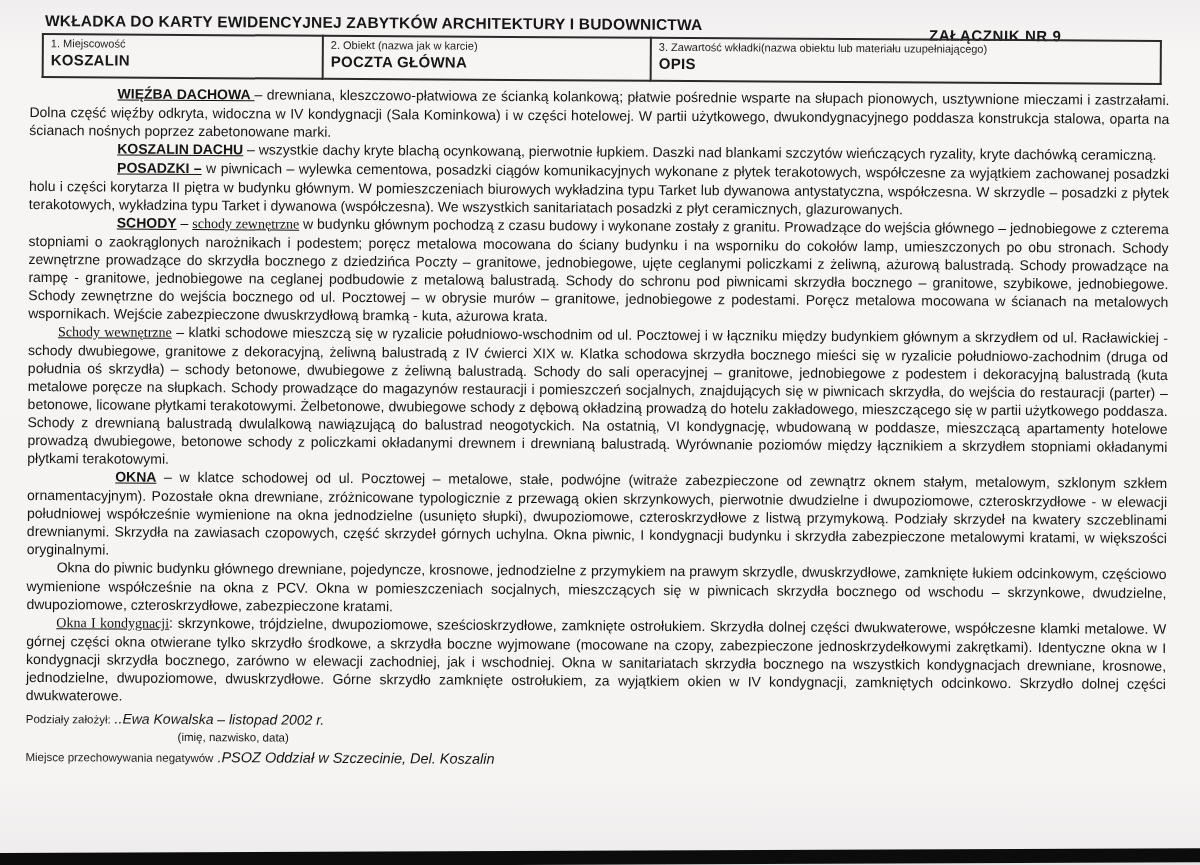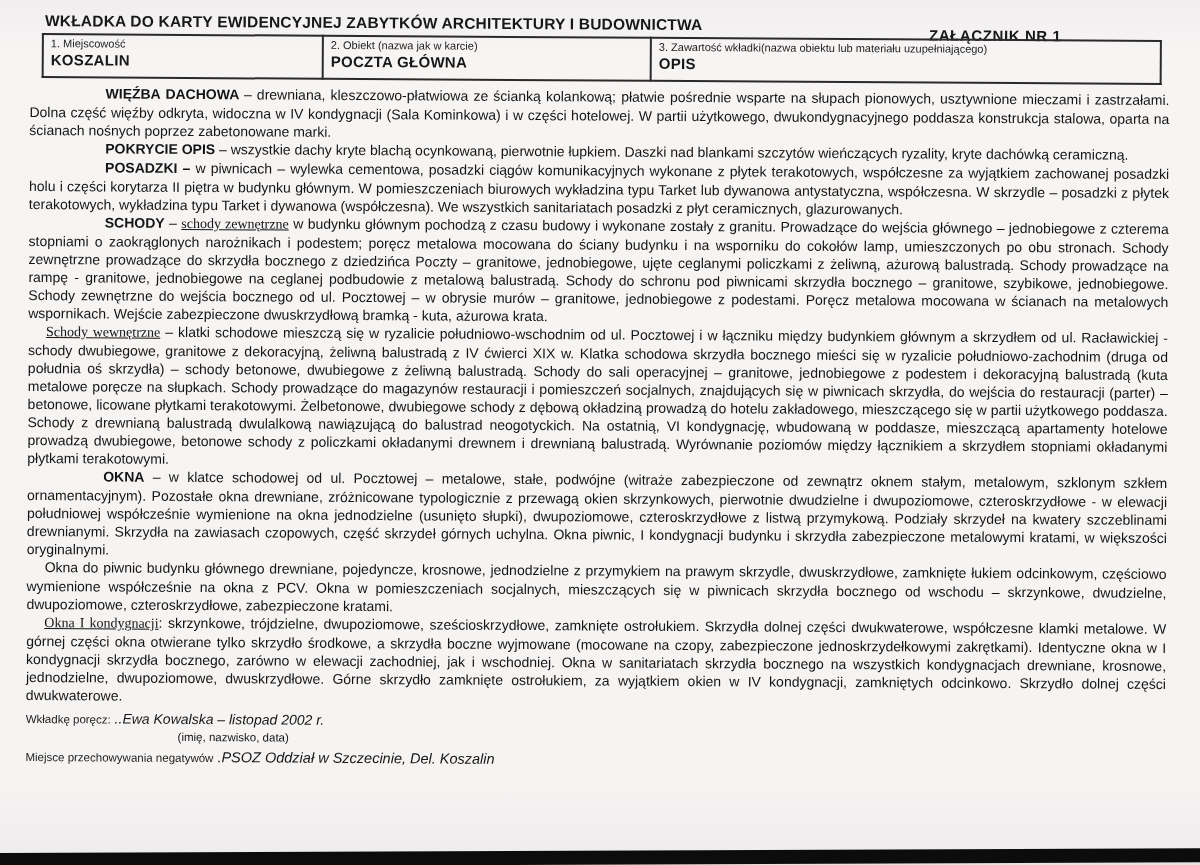--- a/index.html
+++ b/index.html
@@ -33,41 +33,41 @@
   }
   .cell-label{font-size:11px;color:#222;display:block;line-height:13px;}
   .cell-value{font-size:15px;font-weight:bold;display:block;margin-top:1px;letter-spacing:.3px;}
   .doc-body{
     position:absolute;left:30px;top:84px;width:1140px;
     font-size:14px;line-height:18px;text-align:justify;color:#141414;
   }
   .para{margin:0;padding:0;}
   .p-lg{text-indent:76px;}
   .p-sm{text-indent:18px;}
-  .hd{font-weight:bold;}
+  .hd{font-weight:bold;text-decoration:underline;margin-left:12px;}
   .ul{text-decoration:underline;font-family:Liberation Serif, serif;}
   .footer{margin-top:6px;text-align:left;}
   .f-line{line-height:17px;}
   .f-label{font-size:11.5px;color:#1c1c1c;}
   .f-value{font-size:14px;font-style:italic;color:#161616;}
   .f-hint{font-size:11.5px;margin-left:152px;line-height:16px;font-style:normal;}
   .f-neg{margin-top:4px;}
   .f-neg .f-value{font-size:14.5px;}
   .bottom-bar{
     position:absolute;left:-8px;right:-8px;bottom:-2px;height:14px;
     background:#0d0c0d;transform:rotate(-0.22deg);transform-origin:0 100%;
   }
 </style>
 </head>
 <body>
 
 <div class="tilt">
 
   <div class="page-title">WKŁADKA DO KARTY EWIDENCYJNEJ ZABYTKÓW ARCHITEKTURY I BUDOWNICTWA</div>
-  <div class="attachment">ZAŁĄCZNIK  NR 1</div>
+  <div class="attachment">ZAŁĄCZNIK  NR 9</div>
 
   <table class="ident">
     <colgroup>
         <col style="width:280px">
         <col style="width:328px">
         <col style="width:510px">
       </colgroup>
     <tbody>
         <tr>
       <td>
@@ -83,36 +83,36 @@
         <span class="cell-value">OPIS</span>
       </td>
     </tr>
   </tbody>
     </table>
 
   <div class="doc-body">
 
     <p class="para p-lg"><span class="hd">WIĘŹBA DACHOWA </span><span></span><span class="ul"></span><span>– drewniana, kleszczowo-płatwiowa ze ścianką kolankową; płatwie pośrednie wsparte na słupach pionowych, usztywnione mieczami i zastrzałami. Dolna część więźby odkryta, widoczna w IV kondygnacji (Sala Kominkowa) i w części hotelowej. W partii użytkowego, dwukondygnacyjnego poddasza konstrukcja stalowa, oparta na ścianach nośnych poprzez zabetonowane marki.</span></p>
 
-    <p class="para p-lg"><span class="hd">POKRYCIE OPIS</span><span></span><span class="ul"></span><span> – wszystkie dachy kryte blachą ocynkowaną, pierwotnie łupkiem. Daszki nad blankami szczytów wieńczących ryzality, kryte dachówką ceramiczną.</span></p>
+    <p class="para p-lg"><span class="hd">KOSZALIN DACHU</span><span></span><span class="ul"></span><span> – wszystkie dachy kryte blachą ocynkowaną, pierwotnie łupkiem. Daszki nad blankami szczytów wieńczących ryzality, kryte dachówką ceramiczną.</span></p>
 
     <p class="para p-lg"><span class="hd">POSADZKI –</span><span></span><span class="ul"></span><span> w piwnicach – wylewka cementowa, posadzki ciągów komunikacyjnych wykonane z płytek terakotowych, współczesne za wyjątkiem zachowanej posadzki holu i części korytarza II piętra w budynku głównym. W pomieszczeniach biurowych wykładzina typu Tarket lub dywanowa antystatyczna, współczesna. W skrzydle – posadzki z płytek terakotowych, wykładzina typu Tarket i dywanowa (współczesna). We wszystkich sanitariatach posadzki z płyt ceramicznych, glazurowanych.</span></p>
 
     <p class="para p-lg"><span class="hd">SCHODY</span><span> – </span><span class="ul">schody zewnętrzne</span><span> w budynku głównym pochodzą z czasu budowy i wykonane zostały z granitu. Prowadzące do wejścia głównego – jednobiegowe z czterema stopniami o zaokrąglonych narożnikach i podestem; poręcz metalowa mocowana do ściany budynku i na wsporniku do cokołów lamp, umieszczonych po obu stronach. Schody zewnętrzne prowadzące do skrzydła bocznego z dziedzińca Poczty – granitowe, jednobiegowe, ujęte ceglanymi policzkami z żeliwną, ażurową balustradą. Schody prowadzące na rampę - granitowe, jednobiegowe na ceglanej podbudowie z metalową balustradą. Schody do schronu pod piwnicami skrzydła bocznego – granitowe, szybikowe, jednobiegowe. Schody zewnętrzne do wejścia bocznego od ul. Pocztowej – w obrysie murów – granitowe, jednobiegowe z podestami. Poręcz metalowa mocowana w ścianach na metalowych wspornikach. Wejście zabezpieczone dwuskrzydłową bramką - kuta, ażurowa krata.</span></p>
 
     <p class="para p-sm"><span class="hd"></span><span></span><span class="ul">Schody wewnętrzne</span><span> – klatki schodowe mieszczą się w ryzalicie południowo-wschodnim od ul. Pocztowej i w łączniku między budynkiem głównym a skrzydłem od ul. Racławickiej - schody dwubiegowe, granitowe z dekoracyjną, żeliwną balustradą z IV ćwierci XIX w. Klatka schodowa skrzydła bocznego mieści się w ryzalicie południowo-zachodnim (druga od południa oś skrzydła) – schody betonowe, dwubiegowe z żeliwną balustradą. Schody do sali operacyjnej – granitowe, jednobiegowe z podestem i dekoracyjną balustradą (kuta metalowe poręcze na słupkach. Schody prowadzące do magazynów restauracji i pomieszczeń socjalnych, znajdujących się w piwnicach skrzydła, do wejścia do restauracji (parter) – betonowe, licowane płytkami terakotowymi. Żelbetonowe, dwubiegowe schody z dębową okładziną prowadzą do hotelu zakładowego, mieszczącego się w partii użytkowego poddasza. Schody z drewnianą balustradą dwulalkową nawiązującą do balustrad neogotyckich. Na ostatnią, VI kondygnację, wbudowaną w poddasze, mieszczącą apartamenty hotelowe prowadzą dwubiegowe, betonowe schody z policzkami okładanymi drewnem i drewnianą balustradą. Wyrównanie poziomów między łącznikiem a skrzydłem stopniami okładanymi płytkami terakotowymi.</span></p>
 
     <p class="para p-lg"><span class="hd">OKNA</span><span></span><span class="ul"></span><span> – w klatce schodowej od ul. Pocztowej – metalowe, stałe, podwójne (witraże zabezpieczone od zewnątrz oknem stałym, metalowym, szklonym szkłem ornamentacyjnym).  Pozostałe okna drewniane, zróżnicowane typologicznie z przewagą okien skrzynkowych, pierwotnie dwudzielne i dwupoziomowe, czteroskrzydłowe - w elewacji południowej współcześnie wymienione na okna jednodzielne (usunięto słupki), dwupoziomowe, czteroskrzydłowe z listwą przymykową. Podziały skrzydeł na kwatery szczeblinami drewnianymi. Skrzydła na zawiasach czopowych, część skrzydeł górnych uchylna. Okna piwnic, I kondygnacji budynku i skrzydła zabezpieczone metalowymi kratami, w większości oryginalnymi.</span></p>
 
     <p class="para p-sm"><span class="hd"></span><span></span><span class="ul"></span><span>Okna do piwnic budynku głównego drewniane, pojedyncze, krosnowe, jednodzielne z przymykiem na prawym skrzydle, dwuskrzydłowe, zamknięte łukiem odcinkowym, częściowo wymienione współcześnie na okna z PCV. Okna w pomieszczeniach socjalnych, mieszczących się w piwnicach skrzydła bocznego od wschodu – skrzynkowe, dwudzielne, dwupoziomowe, czteroskrzydłowe, zabezpieczone kratami.</span></p>
 
     <p class="para p-sm"><span class="hd"></span><span></span><span class="ul">Okna I kondygnacji</span><span>: skrzynkowe, trójdzielne, dwupoziomowe, sześcioskrzydłowe, zamknięte ostrołukiem. Skrzydła dolnej części dwukwaterowe, współczesne klamki metalowe. W górnej części okna otwierane tylko skrzydło środkowe, a skrzydła boczne wyjmowane (mocowane na czopy, zabezpieczone jednoskrzydełkowymi zakrętkami). Identyczne okna w I kondygnacji skrzydła bocznego, zarówno w elewacji zachodniej, jak i wschodniej. Okna w sanitariatach skrzydła bocznego na wszystkich kondygnacjach drewniane, krosnowe, jednodzielne, dwupoziomowe, dwuskrzydłowe. Górne skrzydło zamknięte ostrołukiem, za wyjątkiem okien w IV kondygnacji, zamkniętych odcinkowo. Skrzydło dolnej części dwukwaterowe.</span></p>
 
     <div class="footer">
-      <div class="f-line"><span class="f-label">Wkładkę poręcz:</span><span class="f-value"> ..Ewa Kowalska – listopad 2002 r.</span></div>
+      <div class="f-line"><span class="f-label">Podziały założył:</span><span class="f-value"> ..Ewa Kowalska – listopad 2002 r.</span></div>
       <div class="f-hint">(imię, nazwisko, data)</div>
       <div class="f-line f-neg"><span class="f-label">Miejsce przechowywania negatywów</span><span class="f-value"> .PSOZ Oddział w Szczecinie, Del. Koszalin</span></div>
     </div>
 
   </div>
 </div>
 
 <div class="bottom-bar"></div>
 
 </body></html>

